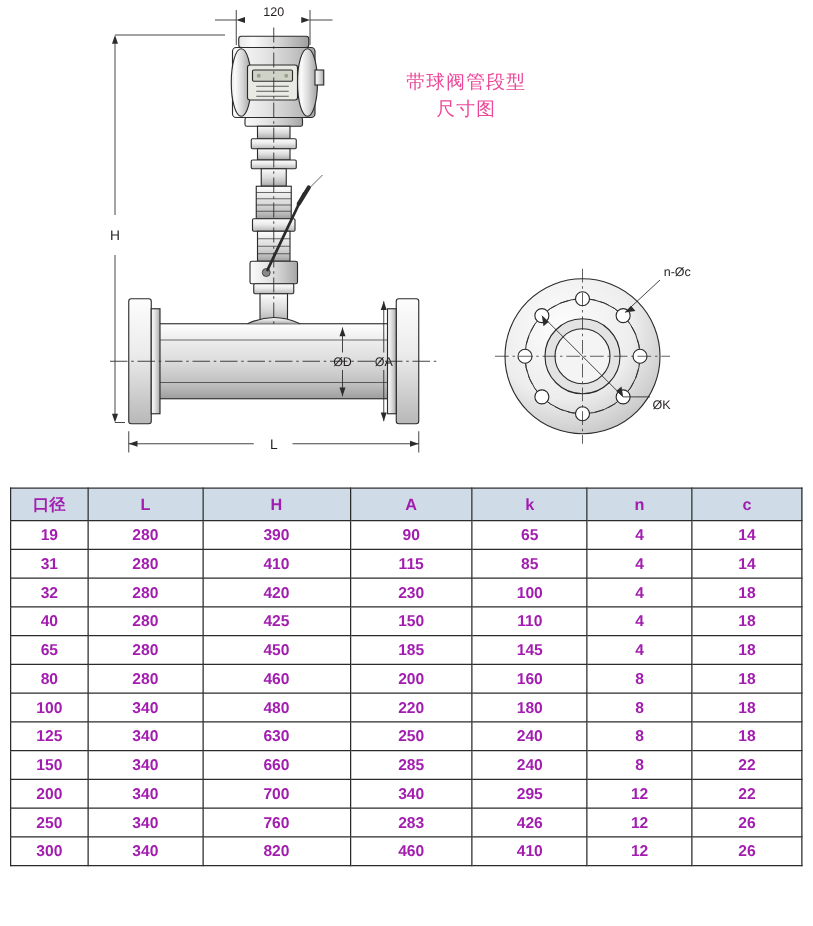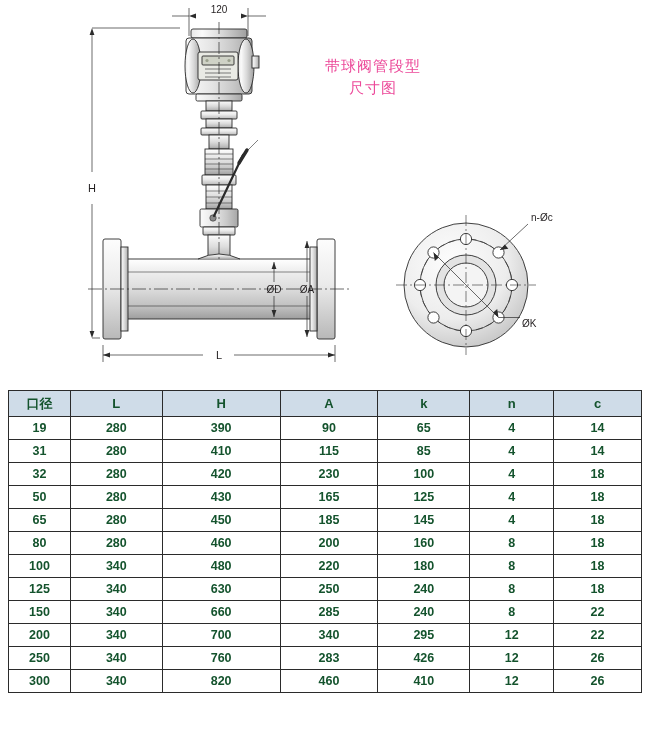--- a/index.html
+++ b/index.html
@@ -38,21 +38,21 @@
   
   #spec-table-wrap {
     position: absolute;
     left: 8px; top: 390px;
     width: 634px;
   }
   table.spec {
     border-collapse: collapse;
     width: 634px;
     font-size: 12.5px;
-    color: #14532d;
+    color: #a21caf;
   }
   table.spec th, table.spec td {
     border: 1px solid #2b2b2b;
     text-align: center;
     height: 23px;
     font-weight: bold;
     padding: 0;
   }
   table.spec thead th {
     background: #cfdce8;
@@ -322,25 +322,25 @@
         <tr>
           <td>32</td>
           <td>280</td>
           <td>420</td>
           <td>230</td>
           <td>100</td>
           <td>4</td>
           <td>18</td>
         </tr>
         <tr>
-          <td>50</td>
-          <td>280</td>
-          <td>430</td>
-          <td>165</td>
-          <td>125</td>
+          <td>40</td>
+          <td>280</td>
+          <td>425</td>
+          <td>150</td>
+          <td>110</td>
           <td>4</td>
           <td>18</td>
         </tr>
         <tr>
           <td>65</td>
           <td>280</td>
           <td>450</td>
           <td>185</td>
           <td>145</td>
           <td>4</td>

